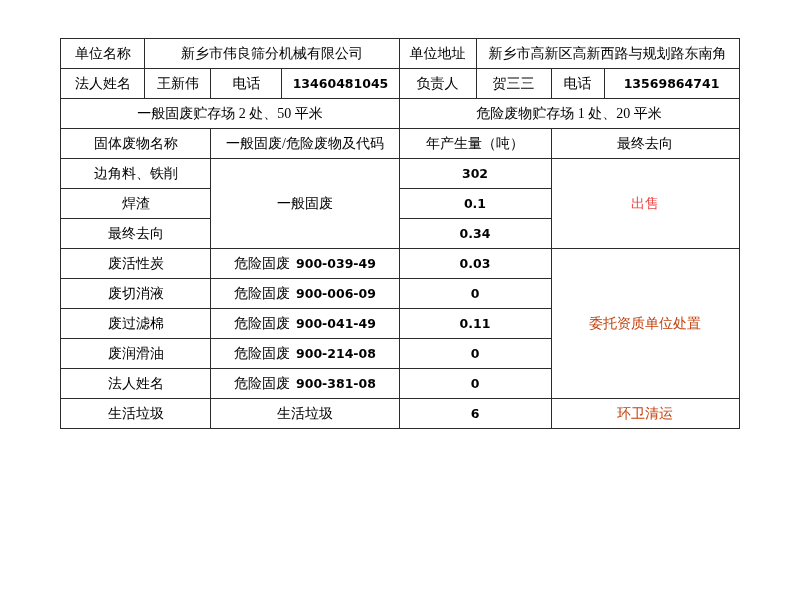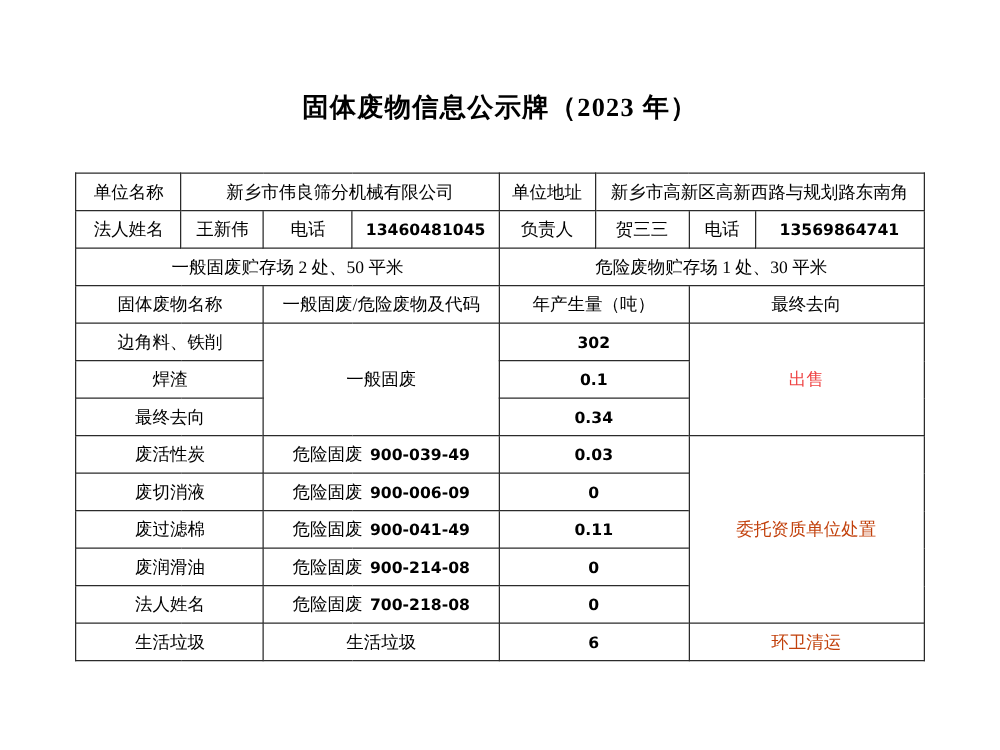--- a/index.html
+++ b/index.html
@@ -29,21 +29,20 @@
     font-weight:700;font-size:12.5px;
   }
   .code{margin-left:6px;margin-top:28px;}
   .blue{font-weight:400;}
 </style>
 </head>
 <body>
 
 <div class="page">
 
-  <div class="title">固体废物信息公示牌（2023 年）</div>
 
   <table class="board">
     <colgroup>
       <col class="cA">
         <col class="cB">
         <col class="cC">
         <col class="cD">
       <col class="cE">
         <col class="cF">
         <col class="cG">
@@ -64,21 +63,21 @@
       <td>电话</td>
       <td class="num">13460481045</td>
       <td>负责人</td>
       <td>贺三三</td>
       <td>电话</td>
       <td class="num">13569864741</td>
     </tr>
 
     <tr>
       <td colspan="4">一般固废贮存场 2 处、50 平米</td>
-      <td colspan="4">危险废物贮存场 1 处、30 平米</td>
+      <td colspan="4">危险废物贮存场 1 处、20 平米</td>
     </tr>
 
     <tr>
       <td colspan="2">固体废物名称</td>
       <td colspan="2">一般固废/危险废物及代码</td>
       <td colspan="2">年产生量（吨）</td>
       <td colspan="2">最终去向</td>
     </tr>
 
     <tr>
@@ -112,21 +111,21 @@
       <td colspan="2"><span>危险固废</span><span class="num code">900-041-49</span></td>
       <td colspan="2" class="num">0.11</td>
     </tr>
     <tr>
       <td colspan="2">废润滑油</td>
       <td colspan="2"><span>危险固废</span><span class="num code">900-214-08</span></td>
       <td colspan="2" class="num">0</td>
     </tr>
     <tr>
       <td colspan="2">法人姓名</td>
-      <td colspan="2"><span>危险固废</span><span class="num code">700-218-08</span></td>
+      <td colspan="2"><span>危险固废</span><span class="num code">900-381-08</span></td>
       <td colspan="2" class="num">0</td>
     </tr>
 
     <tr>
       <td colspan="2">生活垃圾</td>
       <td colspan="2">生活垃圾</td>
       <td colspan="2" class="num">6</td>
       <td colspan="2" class="blue" style="color: #c2410c;">环卫清运</td>
     </tr>
 

